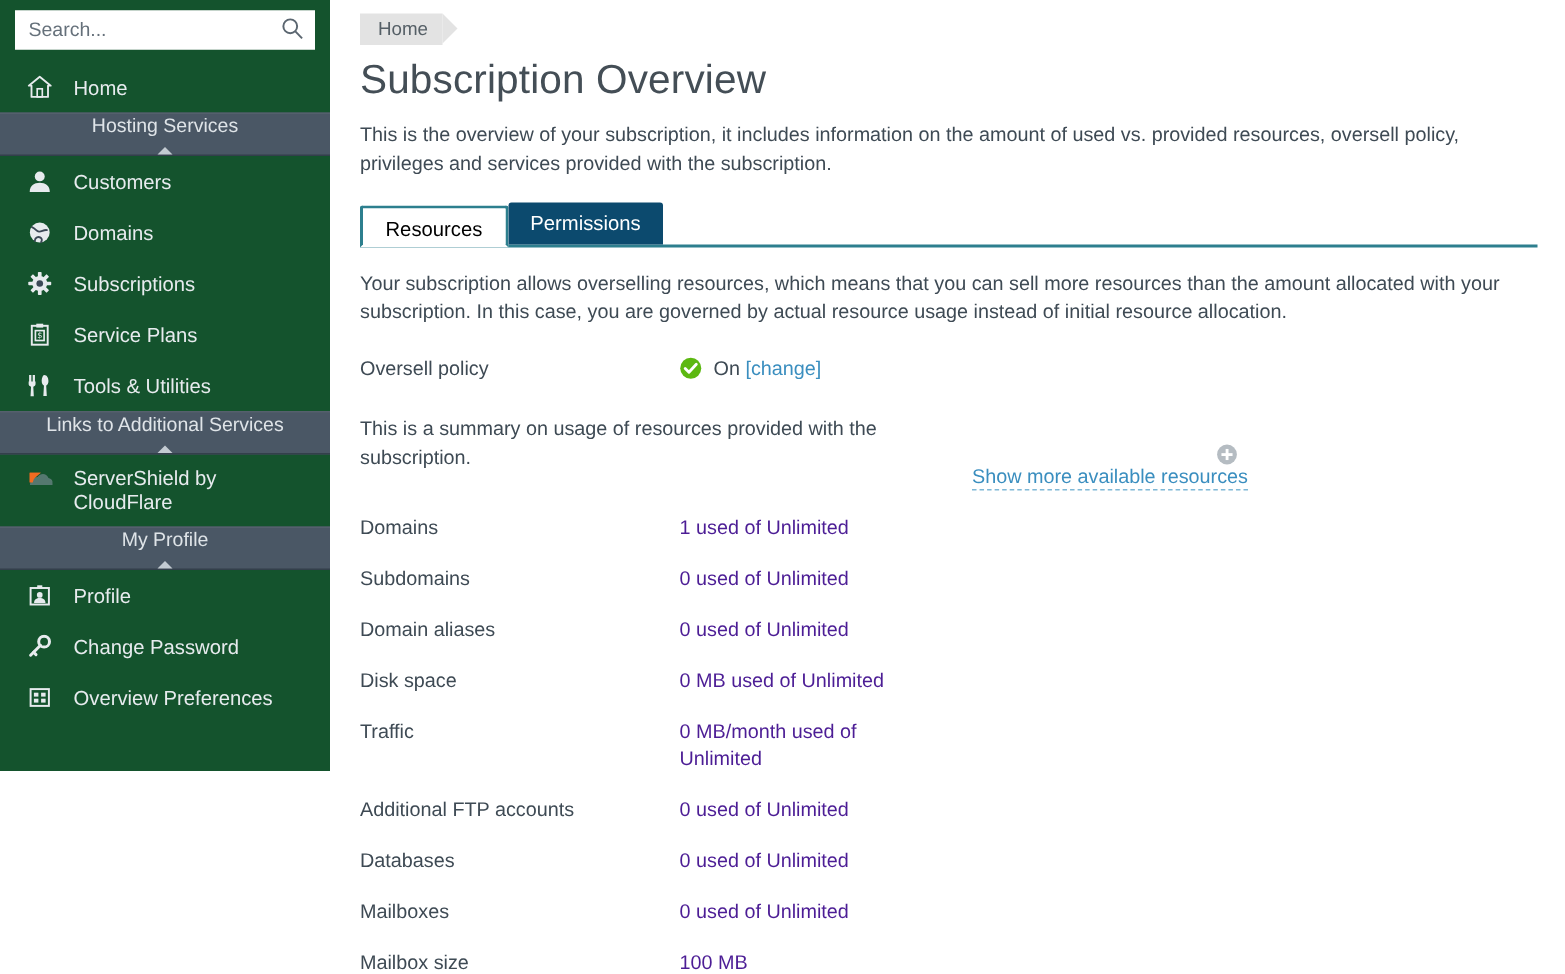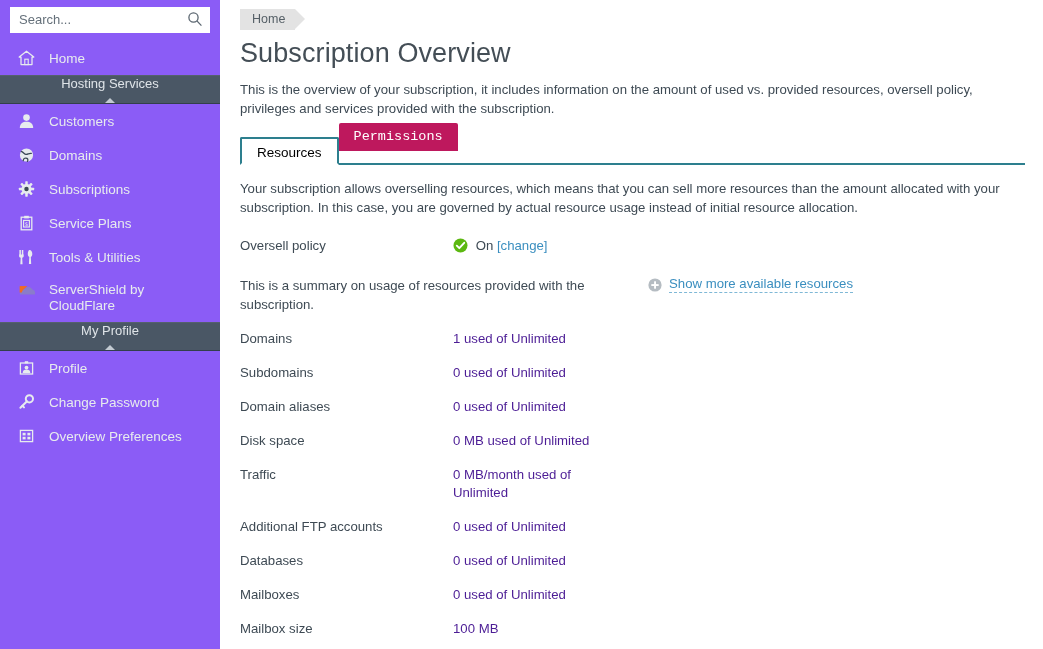--- a/index.html
+++ b/index.html
@@ -19,22 +19,22 @@
     display: flex;
     width: 1043px;
     height: 649px;
     position: relative;
   }
 
   
   .sidebar {
     width: 220px;
     min-width: 220px;
-    height: 649px;
-    background: #8b5cf6;
+    height: 514px;
+    background: #14532d;
     box-sizing: border-box;
     overflow: hidden;
     position: relative;
   }
   .search-wrap {
     padding: 7px 10px 8px 10px;
   }
   .search-box {
     position: relative;
     background: #ffffff;
@@ -189,26 +189,25 @@
   .tab.active {
     background: #ffffff;
     color: #000000;
     border: 2px solid #2d7f8e;
     border-bottom: 2px solid #ffffff;
     margin-bottom: -2px;
     border-radius: 2px 2px 0 0;
     margin-top: 33px;
   }
   .tab.inactive {
-    background: #be185d;
+    background: #0c4a6e;
     color: #ffffff;
     border: 0;
-    margin-bottom: 12px;
+    margin-bottom: 0;
     border-radius: 2px 2px 0 0;
-    font-family: Liberation Mono, monospace;
   }
 
   .tab-intro {
     margin: 14px 0 0 0;
     color: #3e4a54;
     font-size: 13.2px;
     line-height: 19px;
     max-width: 770px;
   }
 
@@ -245,24 +244,25 @@
   }
   .summary-text {
     width: 380px;
     min-width: 380px;
     color: #3e4a54;
     font-size: 13.2px;
     line-height: 19px;
   }
   .show-more {
     display: flex;
-    align-items: center;
+    align-items: flex-end;
     margin-left: 28px;
-    margin-top: 0;
+    margin-top: 20px;
     cursor: pointer;
+    flex-direction: column;
   }
   .show-more .plus {
     margin-right: 7px;
     display: flex;
   }
   .show-more .sm-label {
     color: #3a8ebf;
     font-size: 13.2px;
     border-bottom: 1px dashed #7fb8d6;
     padding-bottom: 1px;
@@ -374,20 +374,24 @@
             <rect x="1.4" y="1" width="1.5" height="5"></rect>
             <rect x="3.8" y="1" width="1.5" height="5"></rect>
             <path d="M1.1 5.4 h4.6 v1.6 c0 1 -0.7 1.6 -1.5 1.8 l0.35 6.4 h-2.2 l0.35 -6.4 C1.8 8.6 1.1 8 1.1 7 Z"></path>
             <path d="M10 1 c2 0 2.9 2 2.9 4 c0 1.6 -0.7 2.6 -1.5 3 l0.4 7 h-2.3 l0.4 -7 C9.1 7.6 8.4 6.6 8.4 5 C8.4 3 9.3 1 10 1 Z" transform="translate(1.4,0)"></path>
           </g>
         </svg>
       </span>
       <span class="lbl">Tools &amp; Utilities</span>
     </div>
 
+    <div class="group-header">
+      <span>Links to Additional Services</span>
+      <span class="caret-up"></span>
+    </div>
 
     <div class="nav-item two-line">
       <span class="ico">
         <svg width="18" height="15" viewBox="0 0 18 15">
           <path d="M2 10.4 C2 7.2 4.2 5 7 5 C9 2.2 13 2.4 14.3 5.6 C16.3 5.9 17.2 7.4 17 9 L17 10.4 Z" fill="#8a98a6" opacity="0.55"></path>
           <path d="M1.8 2.2 h7.4 c-3 1.2 -4.7 3.4 -5.4 6.4 h-2 Z" fill="#f26b21"></path>
           <path d="M1.8 2.2 h7.4 l-7.4 6.4 Z" fill="#f26b21"></path>
         </svg>
       </span>
       <span class="lbl">ServerShield by CloudFlare</span>

